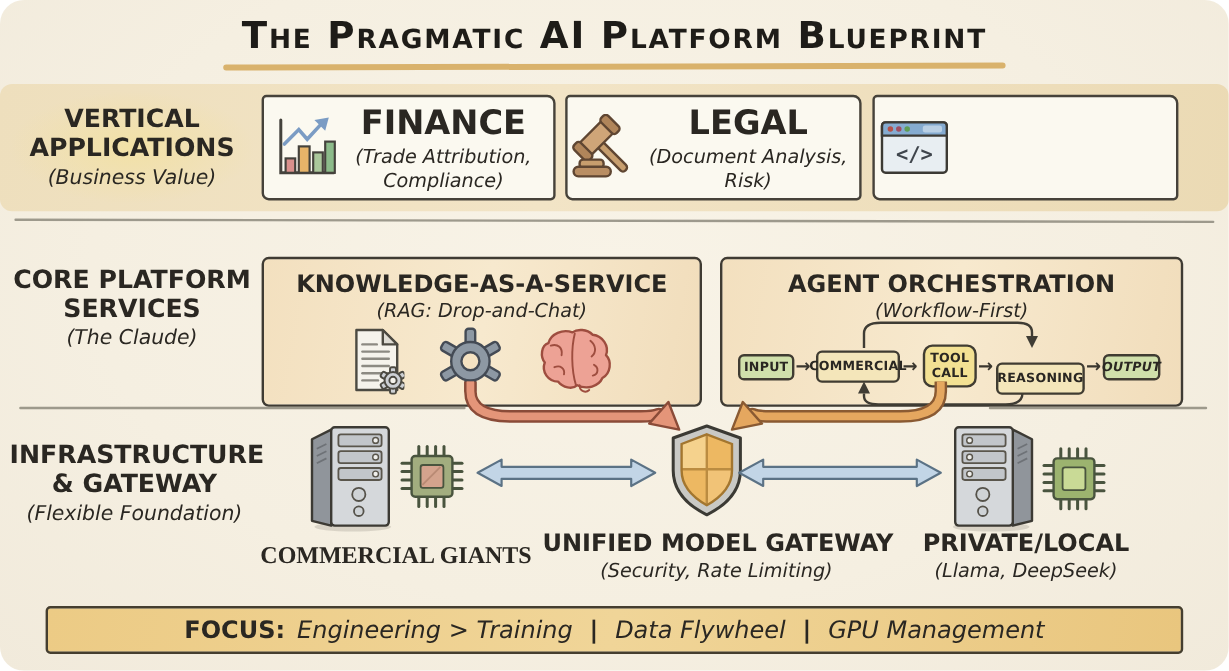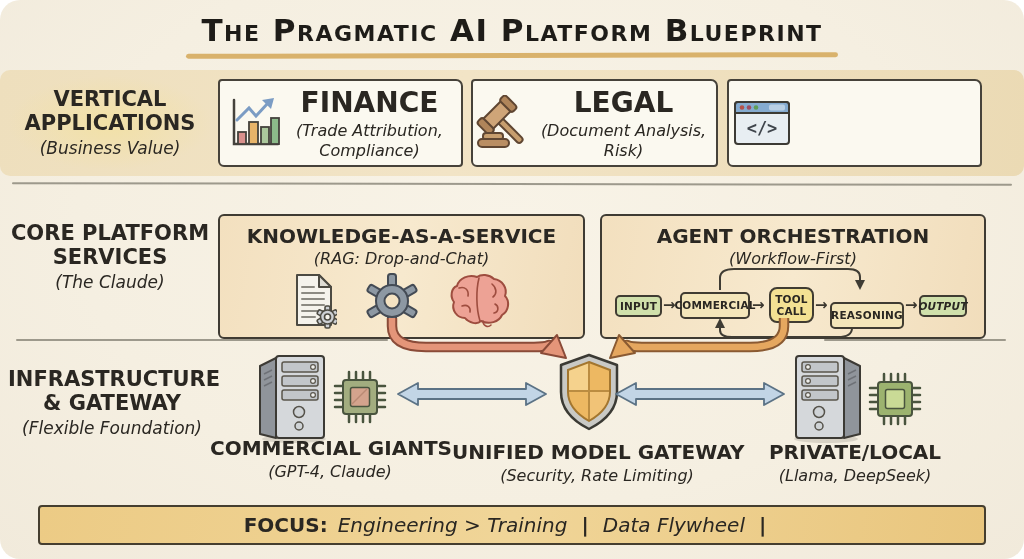--- a/index.html
+++ b/index.html
@@ -67,21 +67,21 @@
   #pb3{left:167px;top:71px;width:45px;height:36px;}
   #pb4{left:228px;top:76px;width:74px;height:27px;margin-top:10px;}
   #pb5{left:317px;top:79px;width:48px;height:22px;font-style:italic;}
   .parrow{position:absolute;font-size:15px;font-weight:bold;color:#3a362e;top:80px;}
   #pa1{left:61px;} #pa2{left:150px;} #pa3{left:213px;} #pa4{left:303px;}
 
   
   .node{position:absolute;text-align:center;}
   .node .t{font-size:20px;font-weight:bold;white-space:nowrap;}
   .node .s{font-size:16px;font-style:italic;margin-top:2px;}
-  #node-left{left:210px;top:436px;width:240px;}
+  #node-left{left:210px;top:452px;width:240px;font-family:Liberation Serif, serif;}
   #node-center{left:452px;top:440px;width:290px;}
   #node-right{left:730px;top:440px;width:250px;}
 
   
   .footer{left:38px;top:505px;width:948px;height:40px;box-sizing:border-box;
           background:linear-gradient(100deg,#eccb85,#f0d598 50%,#e9c67e);
           border:2.5px solid #453e2f;border-radius:4px;
           display:flex;align-items:center;justify-content:center;font-size:20px;}
   .footer .focus{font-weight:bold;margin-right:10px;}
   .footer .item{font-style:italic;}
@@ -375,32 +375,32 @@
           <path d="M44,30 H52"></path>
           <path d="M44,37 H52"></path>
       </g>
       <rect x="10" y="10" width="34" height="34" rx="3" fill="#9cb36f" stroke="#49543e" stroke-width="2"></rect>
       <rect x="17.5" y="17.5" width="19" height="19" rx="2" fill="#c9da96" stroke="#49543e" stroke-width="1.5"></rect>
     </svg>
   </span>
 
   <div class="node" id="node-left">
     <div class="t">COMMERCIAL GIANTS</div>
-    <div class="s">(GPT-4, Claude)</div>
   </div>
   <div class="node" id="node-center">
     <div class="t">UNIFIED MODEL GATEWAY</div>
     <div class="s">(Security, Rate Limiting)</div>
   </div>
   <div class="node" id="node-right">
     <div class="t">PRIVATE/LOCAL</div>
     <div class="s">(Llama, DeepSeek)</div>
   </div>
 
   <div class="abs footer">
     <span class="focus">FOCUS:</span>
     <span class="item">Engineering &gt; Training</span>
     <span class="fsep">|</span>
     <span class="item">Data Flywheel</span>
     <span class="fsep">|</span>
+    <span class="item">GPU Management</span>
   </div>
 
 </div>
 
 </body></html>

